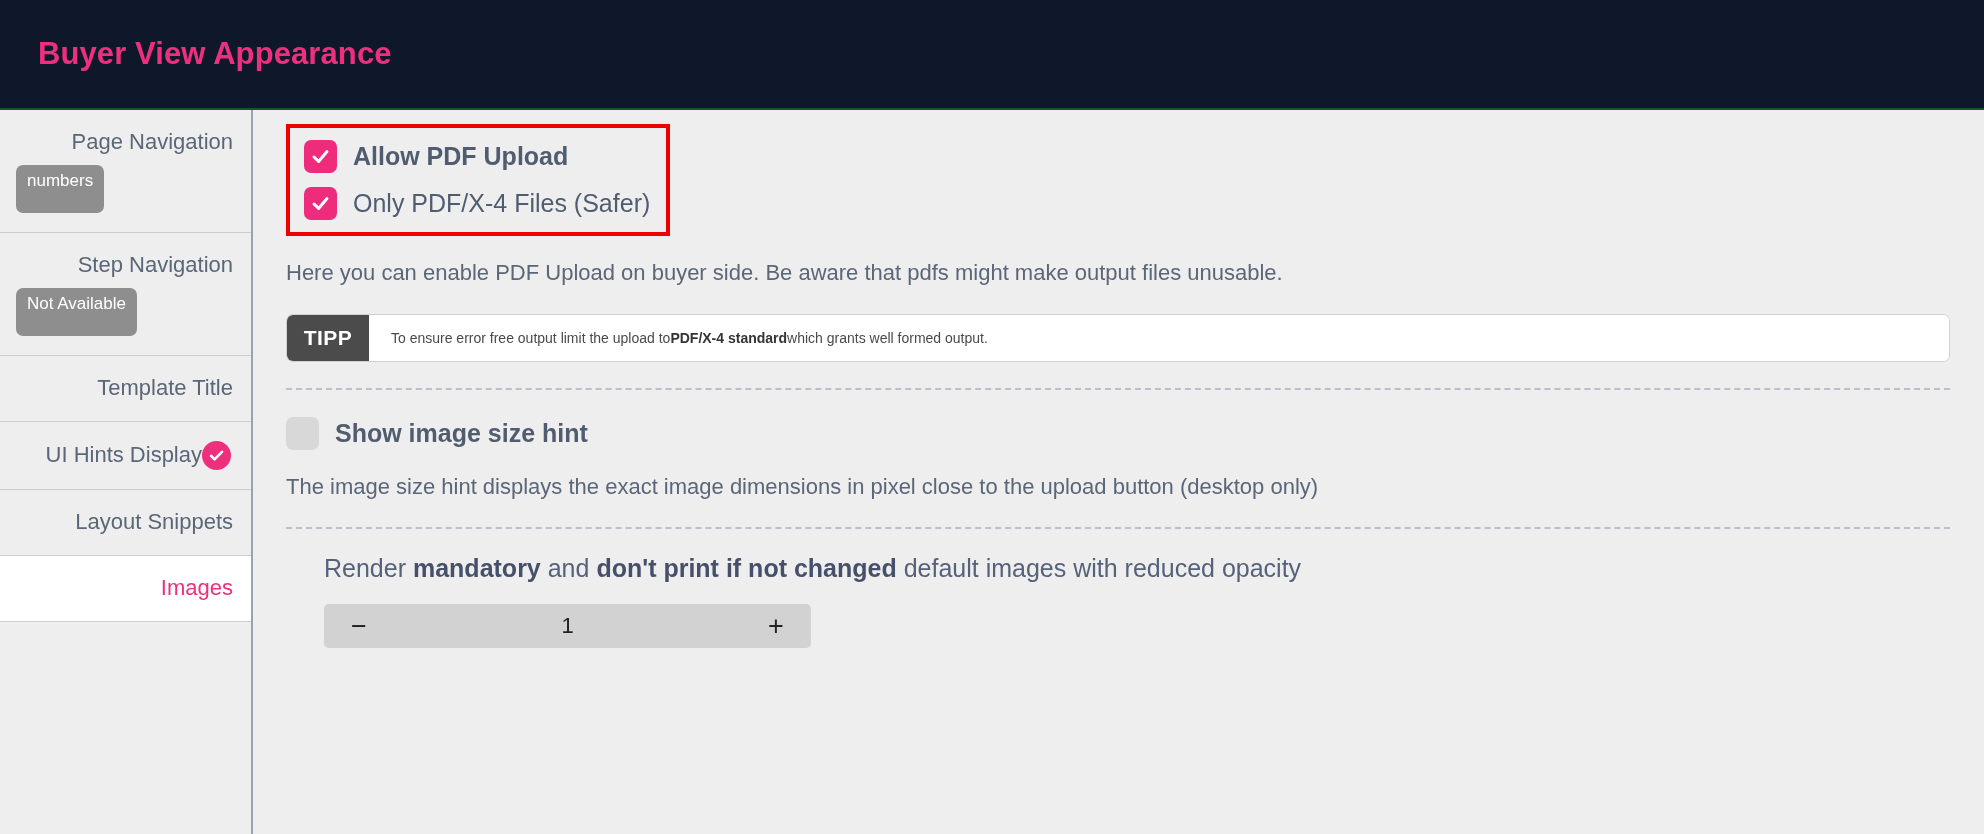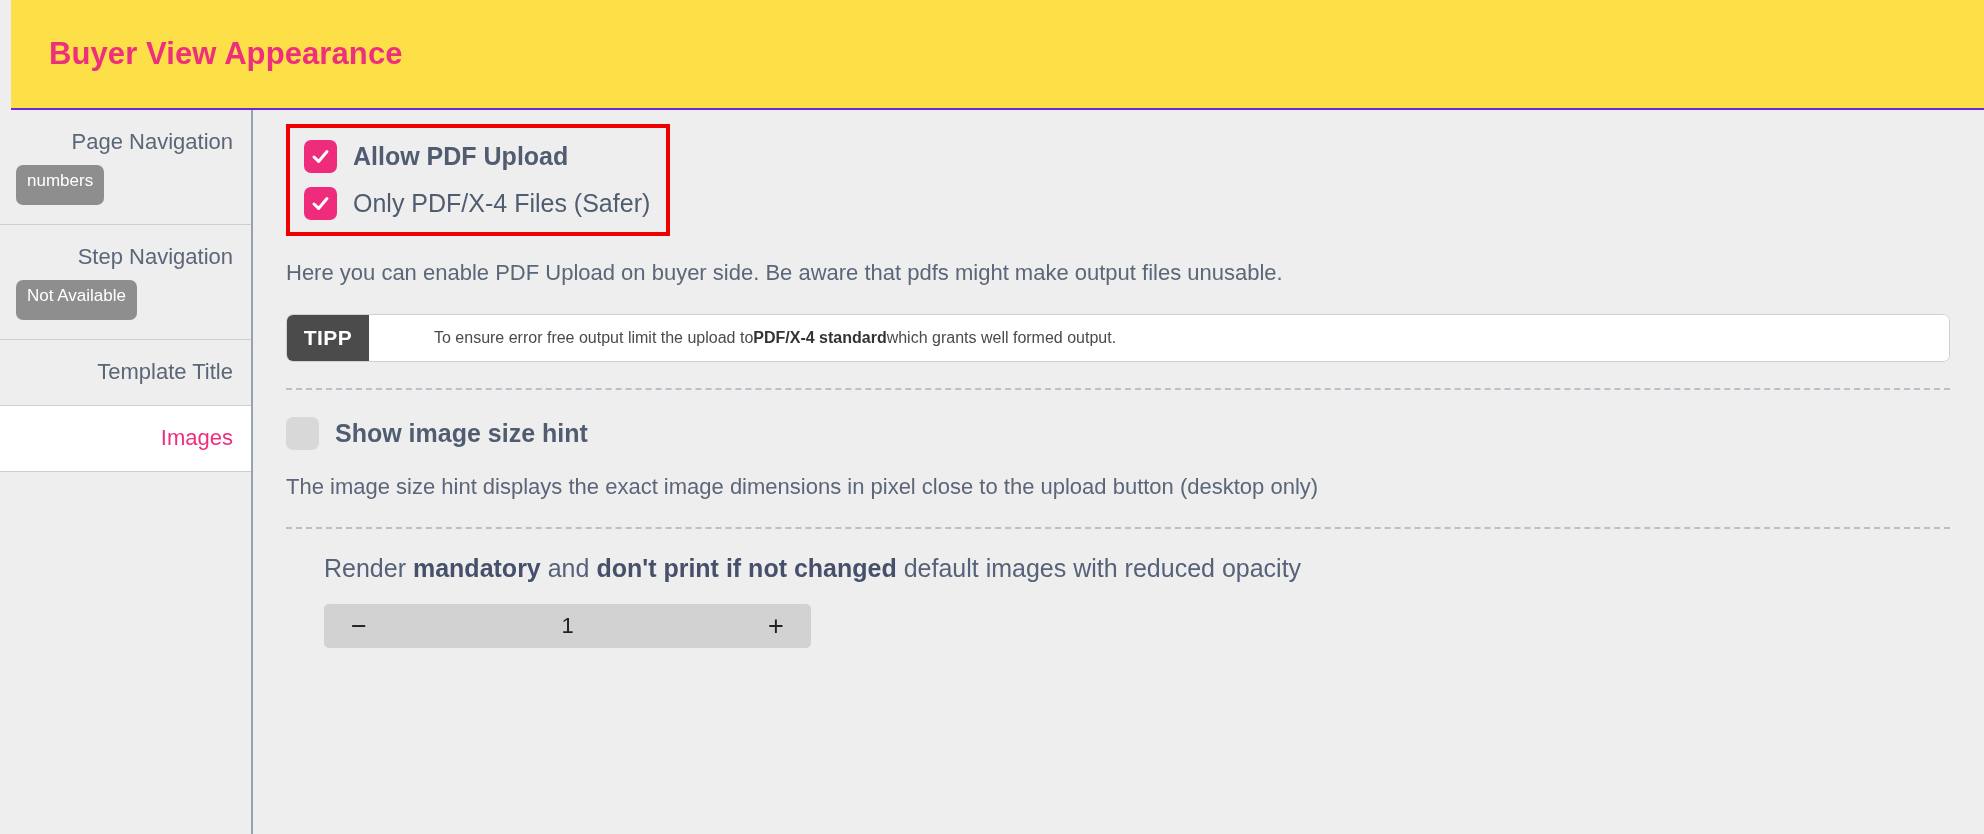--- a/index.html
+++ b/index.html
@@ -25,23 +25,22 @@
     background: #eeeeee;
   }
 
   
   .header {
     height: 110px;
     flex: 0 0 110px;
     display: flex;
     align-items: center;
     padding-left: 38px;
-    background: #fde047;
-    border-bottom: 2px solid #6d28d9;
-    margin-left: 11px;
+    background: #0f172a;
+    border-bottom: 2px solid #14532d;
   }
 
   .page-title {
     font-size: 31px;
     font-weight: bold;
     color: #ed2f7e;
     letter-spacing: 0.1px;
   }
 
   
@@ -95,21 +94,21 @@
     color: #ed2f7e;
   }
 
   .nav-badge {
     display: inline-block;
     margin-top: 9px;
     background: #8e8e8e;
     color: #ffffff;
     font-size: 17px;
     line-height: 1;
-    padding: 7px 11px 16px 11px;
+    padding: 7px 11px 24px 11px;
     border-radius: 7px;
     white-space: nowrap;
   }
 
   .check-badge {
     width: 29px;
     height: 29px;
     border-radius: 50%;
     background: #ed2f7e;
     display: inline-flex;
@@ -197,25 +196,24 @@
     align-items: center;
     justify-content: center;
     letter-spacing: 0.4px;
   }
 
   .tipp-text {
     flex: 1 1 auto;
     display: flex;
     align-items: center;
     padding-left: 22px;
-    font-size: 16px;
+    font-size: 14px;
     color: #4a4a4a;
     background: #ffffff;
     white-space: nowrap;
-    margin-left: 43px;
   }
   .tipp-text b { font-weight: bold; color: #333; }
 
   .divider {
     border: 0;
     border-top: 2px dashed #b9c0cb;
     margin: 26px 2px 0 0;
   }
 
   .section-head {
@@ -293,21 +291,36 @@
         <span class="nav-badge">Not Available</span>
       </div>
 
 
       <div class="nav-item">
         <div class="nav-row">
           <span class="nav-label">Template Title</span>
         </div>
       </div>
 
-
+      <div class="nav-item">
+        <div class="nav-row">
+          <span class="nav-label">UI Hints Display</span>
+          <span class="check-badge">
+            <svg width="17" height="17" viewBox="0 0 17 17" aria-hidden="true">
+              <path d="M3 8.8 L6.6 12.3 L14 4.8" fill="none" stroke="#ffffff" stroke-width="2.6" stroke-linecap="round" stroke-linejoin="round"></path>
+            </svg>
+          </span>
+        </div>
+      </div>
+
+      <div class="nav-item">
+        <div class="nav-row">
+          <span class="nav-label">Layout Snippets</span>
+        </div>
+      </div>
 
       <div class="nav-item active">
         <div class="nav-row">
           <span class="nav-label">Images</span>
         </div>
       </div>
 
     </div>
 
     <div class="main">

